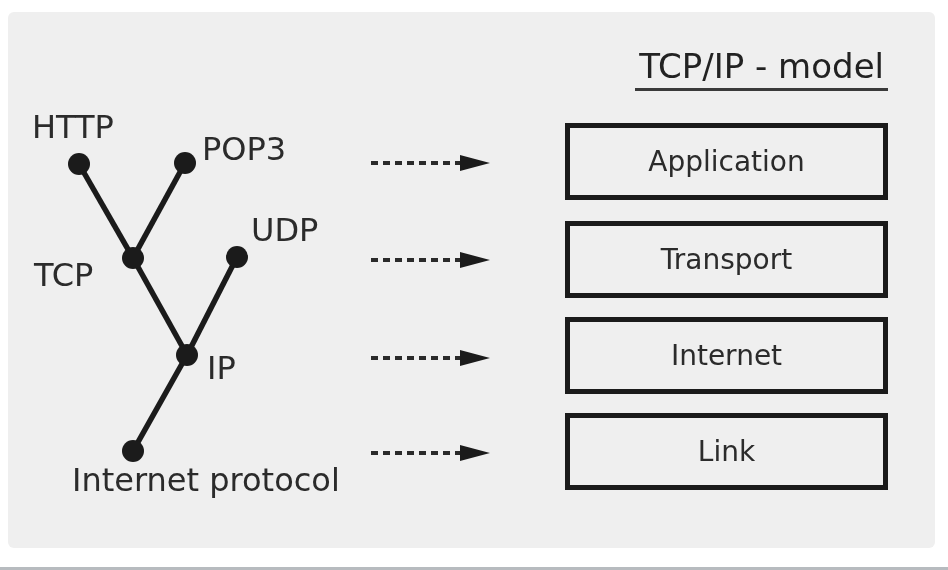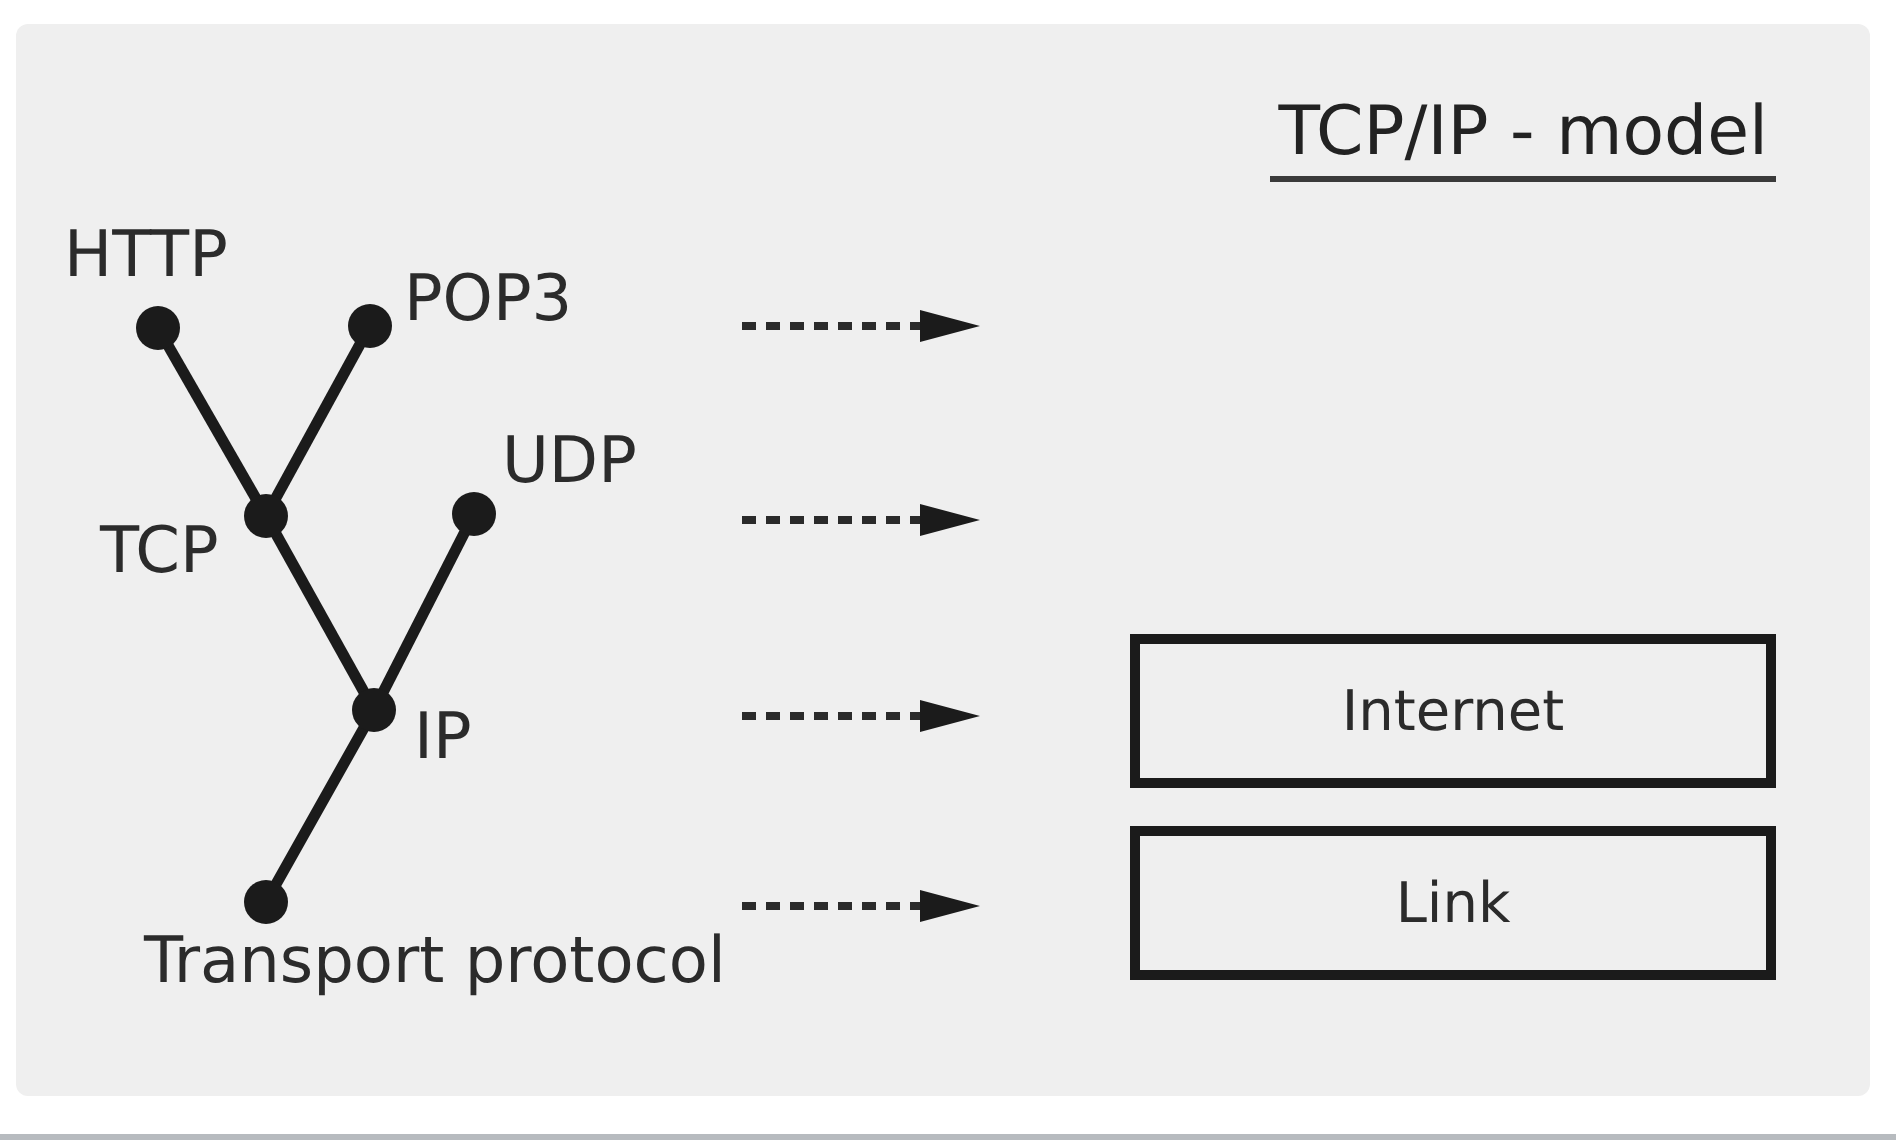--- a/index.html
+++ b/index.html
@@ -28,21 +28,21 @@
   }
   .node-label {
     position: absolute;
     font-size: 32px;
     line-height: 1;
     color: #2b2b2b;
     white-space: nowrap;
   }
   .lbl-http { left: 24px;  top: 99px;  }
   .lbl-pop3 { left: 194px; top: 99px; margin-top: 22px;  }
-  .lbl-tcp  { left: 42px;  top: 247px; }
+  .lbl-tcp  { left: 26px;  top: 247px; }
   .lbl-udp  { left: 243px; top: 202px; }
   .lbl-ip   { left: 199px; top: 340px; }
   .lbl-eth  { left: 64px;  top: 452px; }
   .model-title {
     position: absolute;
     left: 557px; top: 36px;
     width: 323px;
     text-align: right;
   }
   .model-title span {
@@ -120,26 +120,32 @@
         <line class="arrow-line" x1="363" y1="441" x2="454" y2="441"></line>
         <polygon class="arrow-head" points="452,433 482,441 452,449"></polygon>
       </g>
     </svg>
 
     <div class="node-label lbl-http">HTTP</div>
     <div class="node-label lbl-pop3">POP3</div>
     <div class="node-label lbl-tcp">TCP</div>
     <div class="node-label lbl-udp">UDP</div>
     <div class="node-label lbl-ip">IP</div>
-    <div class="node-label lbl-eth">Transport protocol</div>
+    <div class="node-label lbl-eth">Internet protocol</div>
 
     <div class="model-title">
       <span>TCP/IP - model</span>
     </div>
 
+    <div class="layer-box box-application">
+      <span>Application</span>
+    </div>
+    <div class="layer-box box-transport">
+      <span>Transport</span>
+    </div>
     <div class="layer-box box-internet">
       <span>Internet</span>
     </div>
     <div class="layer-box box-link">
       <span>Link</span>
     </div>
 
   </div>
   <div class="bottom-bar"></div>
 </div>

